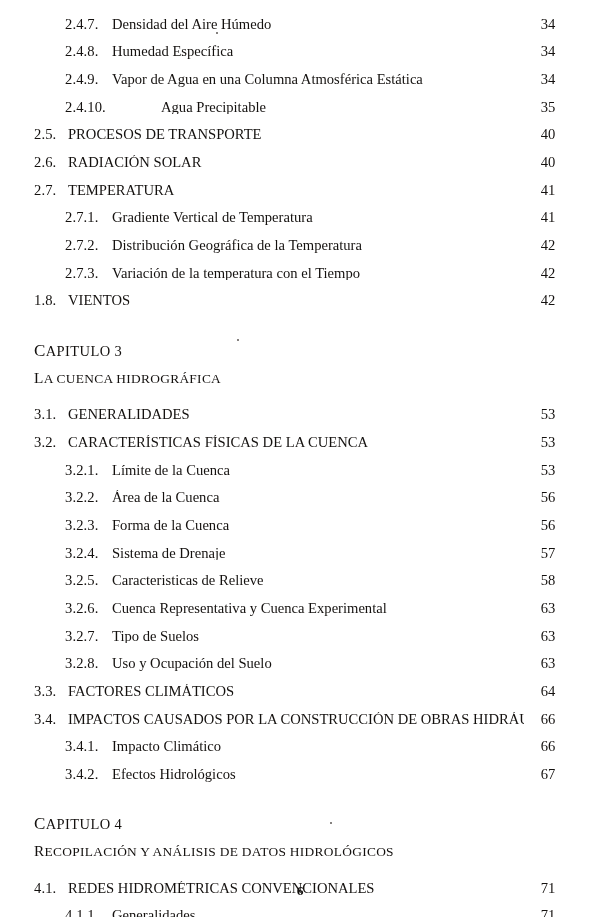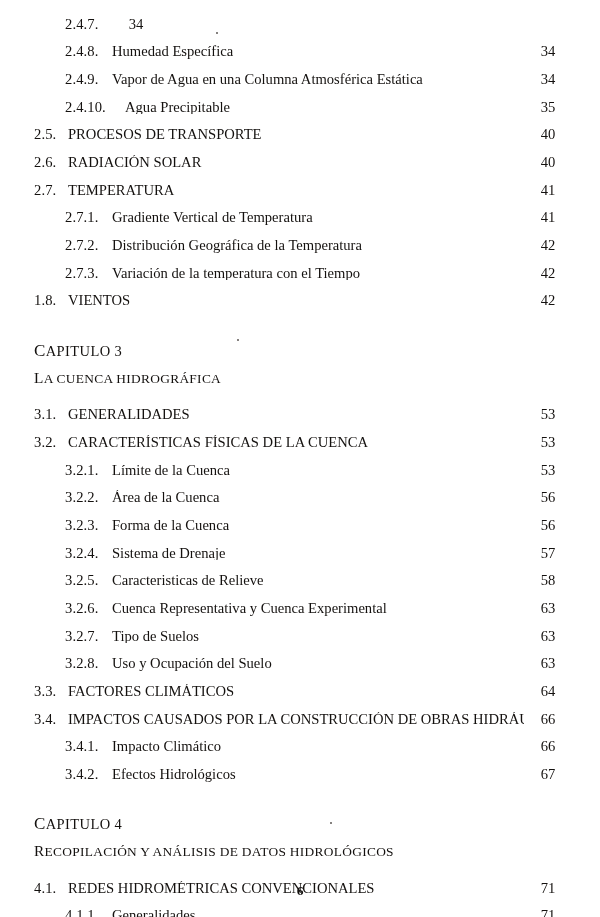--- a/index.html
+++ b/index.html
@@ -50,21 +50,21 @@
     width: 36px;
     text-align: center;
     margin-left: 6px;
   }
 
   
   .lvl1 .num { width: 34px; }
   .lvl1 { padding-left: 0px; }
   .lvl2 { padding-left: 31px; }
   .lvl2 .num { width: 47px; }
-  .lvl3 { padding-left: 31px; }
+  .lvl3 { padding-left: 31px; gap: 36px; }
   .lvl3 .num { width: 60px; }
 
   .lvl1 .label, .lvl2 .label, .lvl3 .label { padding-left: 0px; }
 
   .chapter-block {
     text-align: left;
     margin-top: 26px;
     margin-bottom: 14px;
   }
   .chapter-title {
@@ -100,20 +100,21 @@
   }
 </style>
 </head>
 <body>
 
 <div class="page">
 
   <ul class="toc-list" id="list-ch2">
       <li class="entry lvl2">
         <span class="num">2.4.7.</span>
+        <span class="label">Densidad del Aire Húmedo</span>
         <span class="pg">34</span>
       </li>
       <li class="entry lvl2">
         <span class="num">2.4.8.</span>
         <span class="label">Humedad Específica</span>
         <span class="pg">34</span>
       </li>
       <li class="entry lvl2">
         <span class="num">2.4.9.</span>
         <span class="label">Vapor de Agua en una Columna Atmosférica Estática</span>

